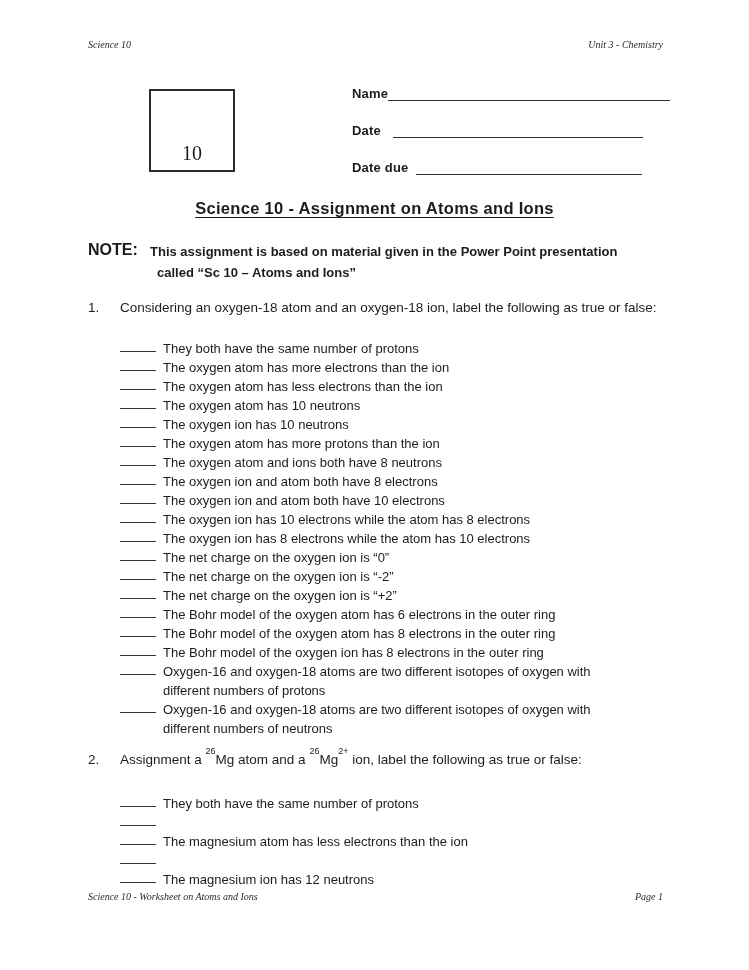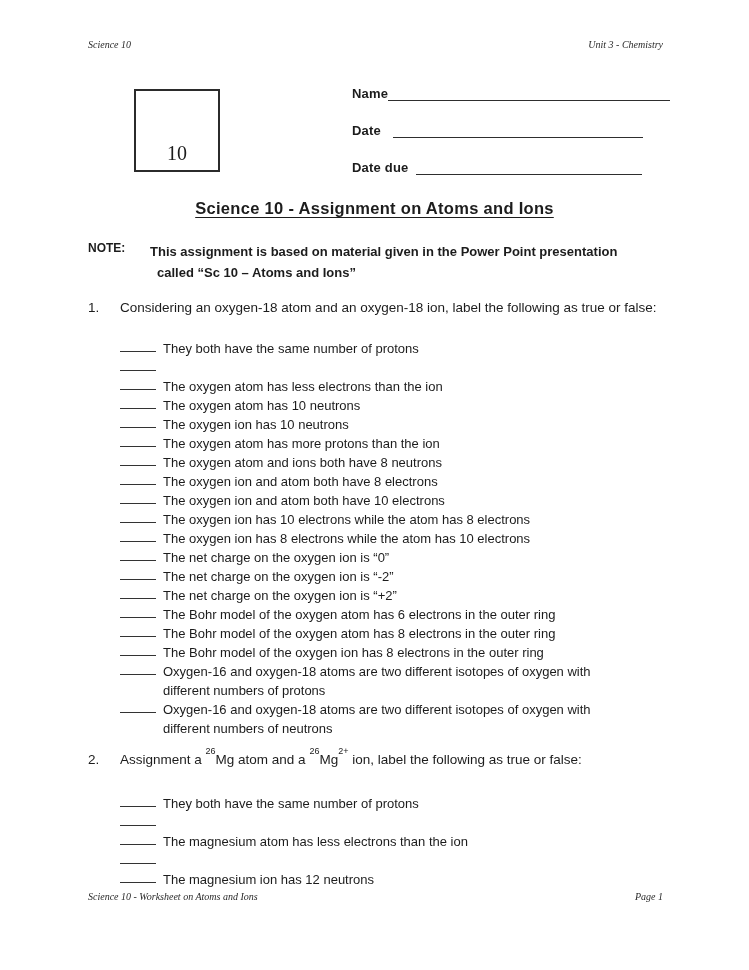--- a/index.html
+++ b/index.html
@@ -16,21 +16,21 @@
   .abs { position:absolute; }
   .serif-it {
     font-family:"Liberation Serif","DejaVu Serif",serif;
     font-style:italic;
     font-size:10px;
     color:#2a2a2a;
   }
   .hdr-left { left:88px; top:39px; }
   .hdr-right { right:86px; top:39px; }
   .score-box {
-    left:134px; top:89px; width:86px; height:83px;
+    left:149px; top:89px; width:86px; height:83px;
     border:2px solid #2b2b2b;
     display:flex; align-items:flex-end; justify-content:center;
     padding-bottom:5px;
   }
   .score-box .num {
     font-family:"Liberation Serif","DejaVu Serif",serif;
     font-size:20px; color:#1c1c1c;
   }
   .field-row { left:352px; display:flex; align-items:center; height:18px; }
   .field-row .flabel { font-size:13px; font-weight:bold; letter-spacing:.2px; }
@@ -42,21 +42,21 @@
   .line-date { width:250px; margin-left:12px; }
   .line-due  { width:226px; margin-left:7px; }
   .title {
     top:199px; left:0; width:100%;
     text-align:center;
     font-size:16.5px; font-weight:bold;
     text-decoration:underline;
     text-underline-offset:3px;
     letter-spacing:.3px;
   }
-  .note-label { left:88px; top:241px; font-size:12px; font-weight:bold; }
+  .note-label { left:88px; top:241px; font-size:16px; font-weight:bold; }
   .note-text  { left:150px; top:241px; width:530px; font-size:13px; font-weight:bold; line-height:21px; }
   .note-text .nline { white-space:nowrap; }
   .note-text .nline2 { padding-left:7px; }
   .q-num { left:88px; font-size:13.5px; }
   .q-prompt { left:120px; font-size:13.5px; white-space:nowrap; }
   .q1-num, .q1-prompt { top:300px; }
   .q2-num, .q2-prompt { top:752px; }
   .q-prompt sup {
     font-size:9px; line-height:0;
     position:relative; top:-4.5px;margin-top:12px;
@@ -112,20 +112,21 @@
 
   <div class="abs items items-1">
 
       <div class="item">
         <span class="blank"></span>
         <span class="itext">They both have the same number of protons</span>
       </div>
 
       <div class="item">
         <span class="blank"></span>
+        <span class="itext">The oxygen atom has more electrons than the ion</span>
       </div>
 
       <div class="item">
         <span class="blank"></span>
         <span class="itext">The oxygen atom has less electrons than the ion</span>
       </div>
 
       <div class="item">
         <span class="blank"></span>
         <span class="itext">The oxygen atom has 10 neutrons</span>

